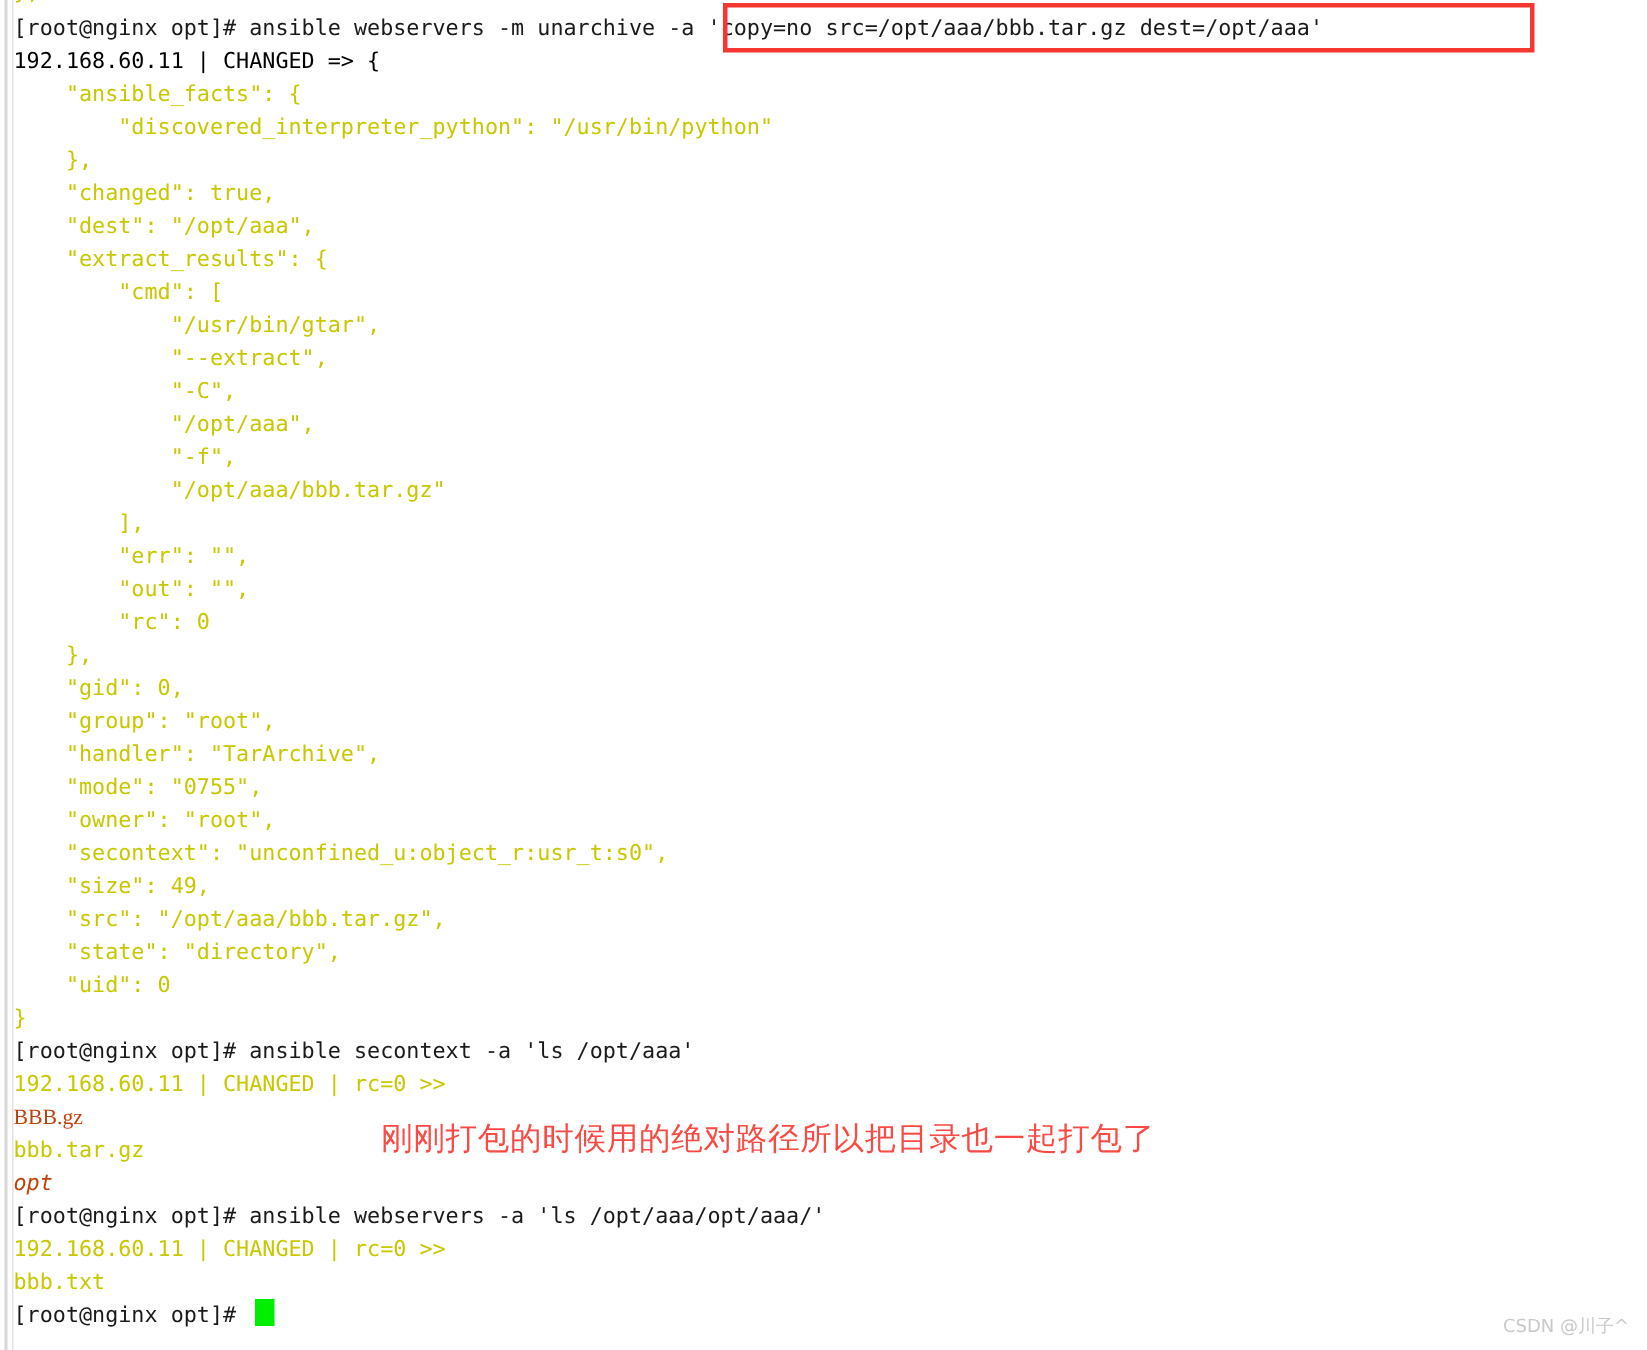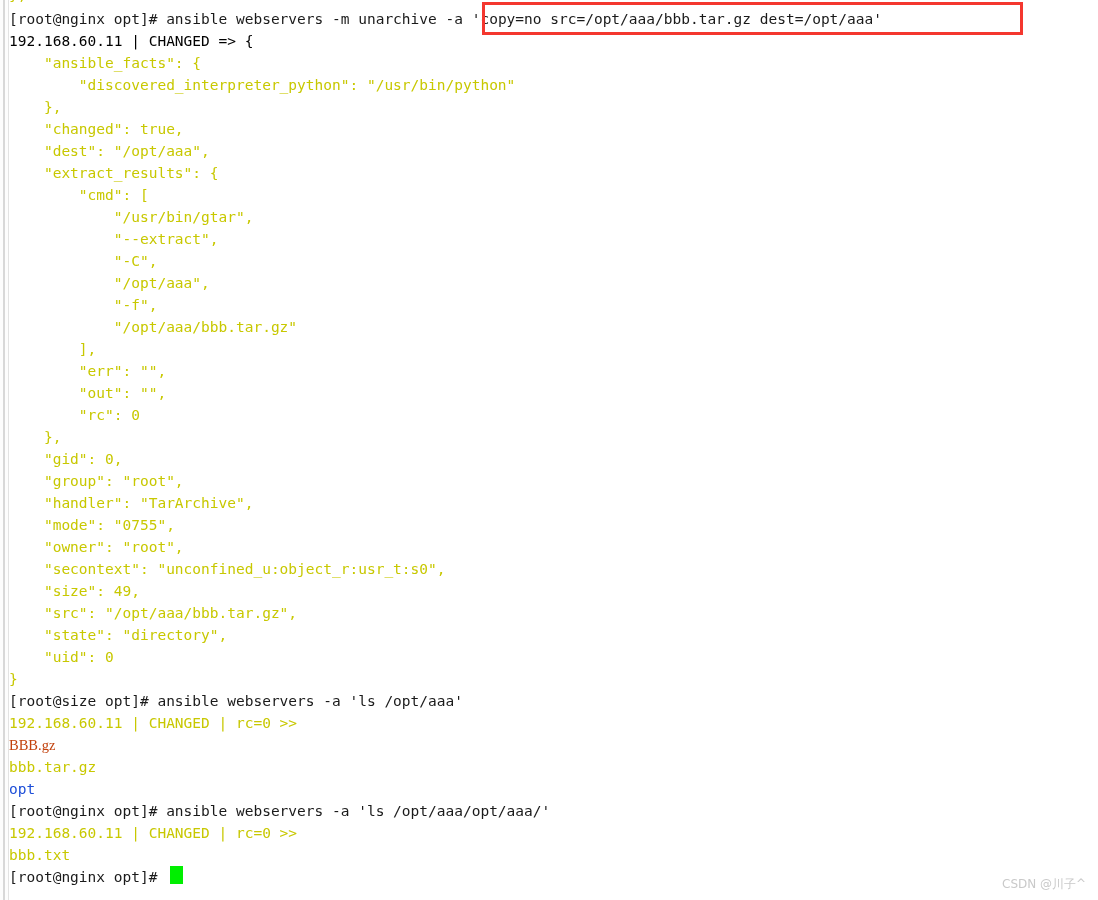--- a/index.html
+++ b/index.html
@@ -151,26 +151,27 @@
       <div class="line" style="top: 470px;"><span class="seg c-yellow" style="color: rgb(200, 200, 0);">    "group": "root",</span></div>
       <div class="line" style="top: 492px;"><span class="seg c-yellow" style="color: rgb(200, 200, 0);">    "handler": "TarArchive",</span></div>
       <div class="line" style="top: 514px;"><span class="seg c-yellow" style="color: rgb(200, 200, 0);">    "mode": "0755",</span></div>
       <div class="line" style="top: 536px;"><span class="seg c-yellow" style="color: rgb(200, 200, 0);">    "owner": "root",</span></div>
       <div class="line" style="top: 558px;"><span class="seg c-yellow" style="color: rgb(200, 200, 0);">    "secontext": "unconfined_u:object_r:usr_t:s0",</span></div>
       <div class="line" style="top: 580px;"><span class="seg c-yellow" style="color: rgb(200, 200, 0);">    "size": 49,</span></div>
       <div class="line" style="top: 602px;"><span class="seg c-yellow" style="color: rgb(200, 200, 0);">    "src": "/opt/aaa/bbb.tar.gz",</span></div>
       <div class="line" style="top: 624px;"><span class="seg c-yellow" style="color: rgb(200, 200, 0);">    "state": "directory",</span></div>
       <div class="line" style="top: 646px;"><span class="seg c-yellow" style="color: rgb(200, 200, 0);">    "uid": 0</span></div>
       <div class="line" style="top: 668px;"><span class="seg c-yellow" style="color: rgb(200, 200, 0);">}</span></div>
-      <div class="line" style="top: 690px;"><span class="seg c-white" style="color: rgb(26, 26, 26);">[root@size opt]# ansible webservers -a 'ls /opt/aaa'</span></div>
+      <div class="line" style="top: 690px;"><span class="seg c-white" style="color: rgb(26, 26, 26);">[root@nginx opt]# ansible secontext -a 'ls /opt/aaa'</span></div>
       <div class="line" style="top: 712px;"><span class="seg c-yellow" style="color: rgb(200, 200, 0);">192.168.60.11 | CHANGED | rc=0 &gt;&gt;</span></div>
       <div class="line" style="top: 734px;"><span class="seg c-yellow" style="color: #c2410c; font-family: Liberation Serif, serif;">BBB.gz</span></div>
       <div class="line" style="top: 756px;"><span class="seg c-yellow" style="color: rgb(200, 200, 0);">bbb.tar.gz</span></div>
-      <div class="line" style="top: 778px;"><span class="seg c-yellow" style="color: #1d4ed8;">opt</span></div>
+      <div class="line" style="top: 778px;"><span class="seg c-yellow" style="color: #c2410c; font-style: italic;">opt</span></div>
       <div class="line" style="top: 800px; text-align: right;"><span class="seg c-white" style="color: rgb(26, 26, 26);">[root@nginx opt]# ansible webservers -a 'ls /opt/aaa/opt/aaa/'</span></div>
       <div class="line" style="top: 822px;"><span class="seg c-yellow" style="color: rgb(200, 200, 0);">192.168.60.11 | CHANGED | rc=0 &gt;&gt;</span></div>
       <div class="line" style="top: 844px;"><span class="seg c-yellow" style="color: rgb(200, 200, 0);">bbb.txt</span></div>
       <div class="line" style="top: 866px;"><span class="seg c-white" style="color: rgb(26, 26, 26);">[root@nginx opt]# </span></div>
     </div>
   <div id="red-box" style="border-color: rgb(244, 55, 47);"></div>
   <div id="cursor-block" style="background: rgb(0, 239, 0);"></div>
+  <div id="annotation" style="color: rgb(251, 74, 68);">刚刚打包的时候用的绝对路径所以把目录也一起打包了</div>
   <div id="watermark" style="color: rgb(201, 201, 201);">CSDN @川子^</div>
 </div>
 
 </body></html>

